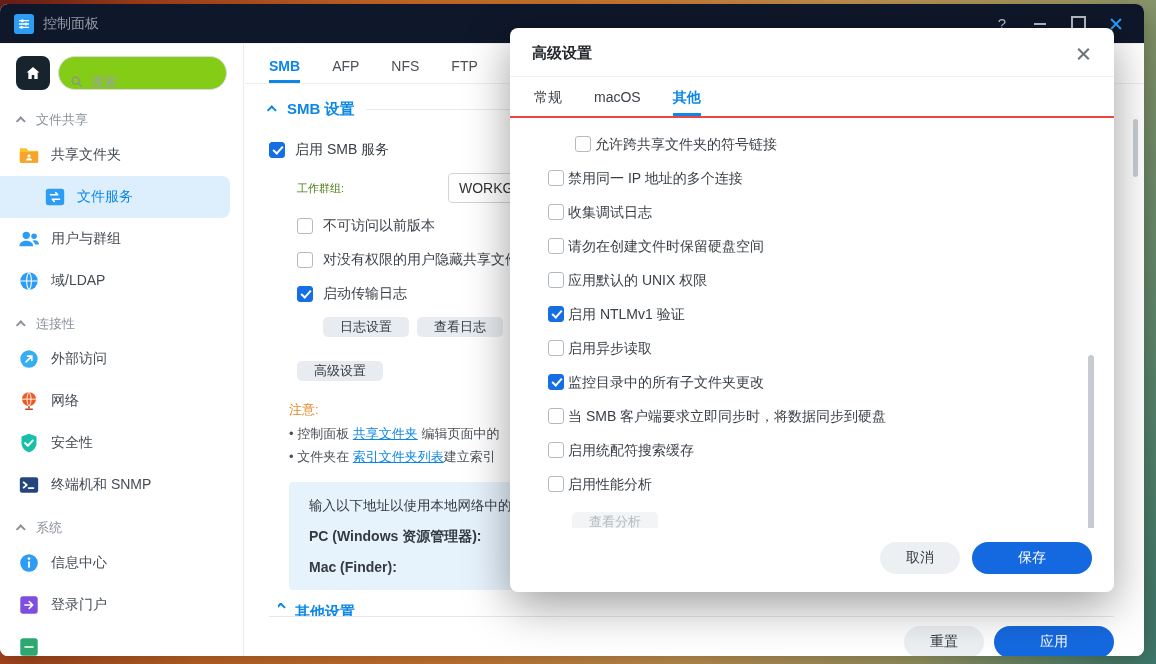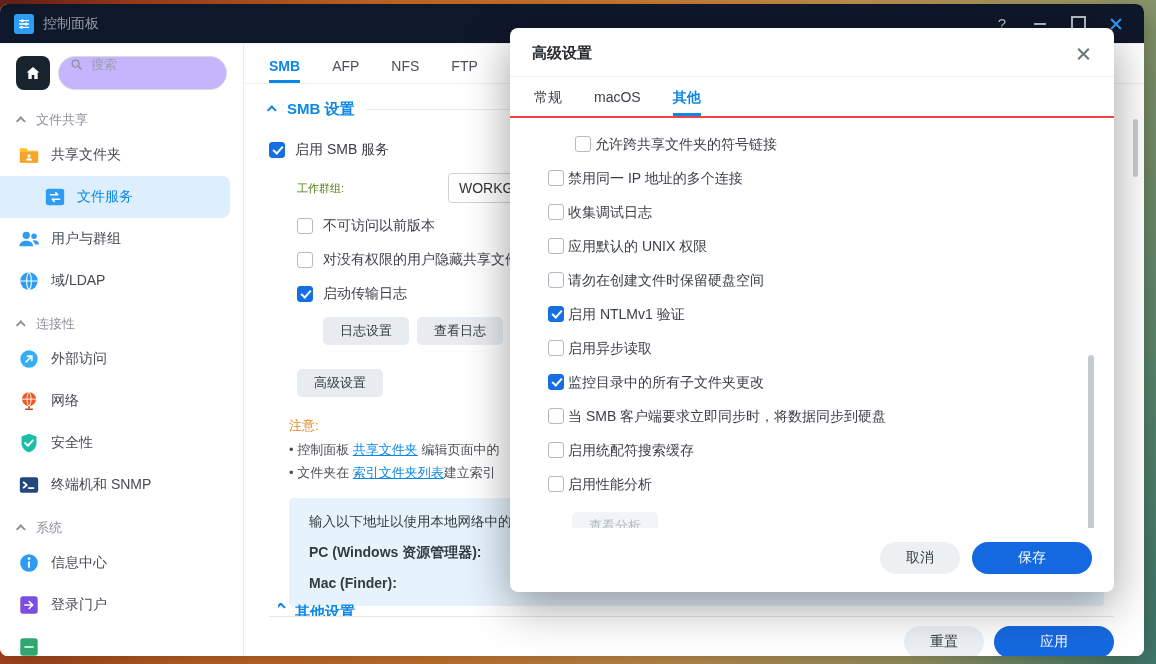--- a/index.html
+++ b/index.html
@@ -18,21 +18,21 @@
   .wc { width:16px; height:16px; display:inline-flex; align-items:center; justify-content:center; color:#b7bdc5; font-size:15px; cursor:pointer; position:relative; }
   .wc.min::before { content:""; width:12px; height:2px; background:#b7bdc5; }
   .wc.max::before { content:""; width:11px; height:11px; border:2px solid #b7bdc5; }
   .wc.close::before,.wc.close::after { content:""; position:absolute; left:1px; top:7px; width:14px; height:2px; background:#2d9cf4; }
   .wc.close::before { transform:rotate(45deg); } .wc.close::after { transform:rotate(-45deg); }
 
   
   .sidebar { position:absolute; left:0; top:40px; width:244px; bottom:0; background:#fff; border-right:1px solid #e9ebee; overflow:hidden; }
   .sb-top { display:flex; gap:8px; padding:12px 16px 8px; }
   .home-btn { width:34px; height:34px; border-radius:8px; background:#17242e; display:flex; align-items:center; justify-content:center; flex:none; cursor:pointer; }
-  .search-box { flex:1; height:34px; border:1px solid #d8dce0; border-radius:17px; display:flex; align-items:flex-start; padding:0 10px; gap:7px; background:#c4b5fd; }
+  .search-box { flex:1; height:34px; border:1px solid #d8dce0; border-radius:17px; display:flex; align-items:flex-end; padding:0 10px; gap:7px; background:#84cc16; }
   .search-box svg { flex:none; }
   .search-box input { border:none; outline:none; width:100%; font-size:13px; color:#555; background:transparent; }
   .search-box input::placeholder { color:#9aa1a8; }
   .sb-section { display:flex; align-items:center; gap:11px; padding:13px 18px 5px; color:#8b929b; font-size:13px; }
   .chev { width:7px; height:7px; border-left:2px solid currentColor; border-top:2px solid currentColor; transform:rotate(45deg) translateY(1px); flex:none; }
   .sb-item { display:flex; align-items:center; gap:11px; height:42px; padding-left:18px; font-size:14px; color:#444b52; width:230px; border-radius:0 8px 8px 0; cursor:pointer; }
   .sb-item.sel { background:#ddeffc; color:#0b87e7;padding-left:44px; }
   .ic22 { width:22px; height:22px; flex:none; display:inline-flex; }
 
   
@@ -49,21 +49,21 @@
   .checked > .cb::after { content:""; position:absolute; left:4.5px; top:1px; width:4px; height:8px;
     border-right:2px solid #fff; border-bottom:2px solid #fff; transform:rotate(42deg); }
 
   .ml24 { margin-left:24px; } .ml52 { margin-left:52px; } .ml78 { margin-left:78px; }
   .mt20 { margin-top:20px; } .mt12 { margin-top:12px; } .mt24 { margin-top:24px; }
 
   .field-row { display:flex; align-items:center; margin-top:12px; }
   .flabel { font-size:11px; color:#4d7c0f; width:151px; }
   .txt { width:222px; height:30px; border:1px solid #cfd4d9; border-radius:4px; padding:0 10px; font-size:14px; color:#333; outline:none; }
 
-  .btn { display:inline-flex; align-items:center; justify-content:center; height:28px; padding:0 17px;
+  .btn { display:inline-flex; align-items:center; justify-content:center; height:20px; padding:0 17px;
     border-radius:5px; background:#e8ecf0; color:#333a40; font-size:13px; border:none; cursor:pointer; }
   .btn.disabled { background:#f2f4f6; color:#b3bac0; cursor:default; }
   .btnrow { display:flex; gap:8px; }
   .pill { height:30px; border-radius:16px; padding:16px 26px; font-size:14px; display:inline-flex; align-items:center; justify-content:center; border:none; cursor:pointer; }
   .pill.primary { background:#1569e0; color:#fff; min-width:120px; }
   .pill.secondary { background:#edf0f3; color:#333a40; min-width:78px; }
 
   .note { margin:20px 40px 0 44px; font-size:13px; }
   .note .nt { color:#e0851f; }
   .note ul { list-style:none; margin-top:6px; color:#4a5056; }
@@ -378,26 +378,26 @@
         <span>禁用同一 IP 地址的多个连接</span>
       </label>
 
       <label class="mrow">
         <span class="cb"></span>
         <span>收集调试日志</span>
       </label>
 
       <label class="mrow">
         <span class="cb"></span>
+        <span>请勿在创建文件时保留硬盘空间</span>
+      </label>
+
+      <label class="mrow">
+        <span class="cb"></span>
         <span>应用默认的 UNIX 权限</span>
-      </label>
-
-      <label class="mrow">
-        <span class="cb"></span>
-        <span>请勿在创建文件时保留硬盘空间</span>
       </label>
 
       <label class="mrow checked">
         <span class="cb"></span>
         <span>启用 NTLMv1 验证</span>
       </label>
 
       <label class="mrow">
         <span class="cb"></span>
         <span>启用异步读取</span>

